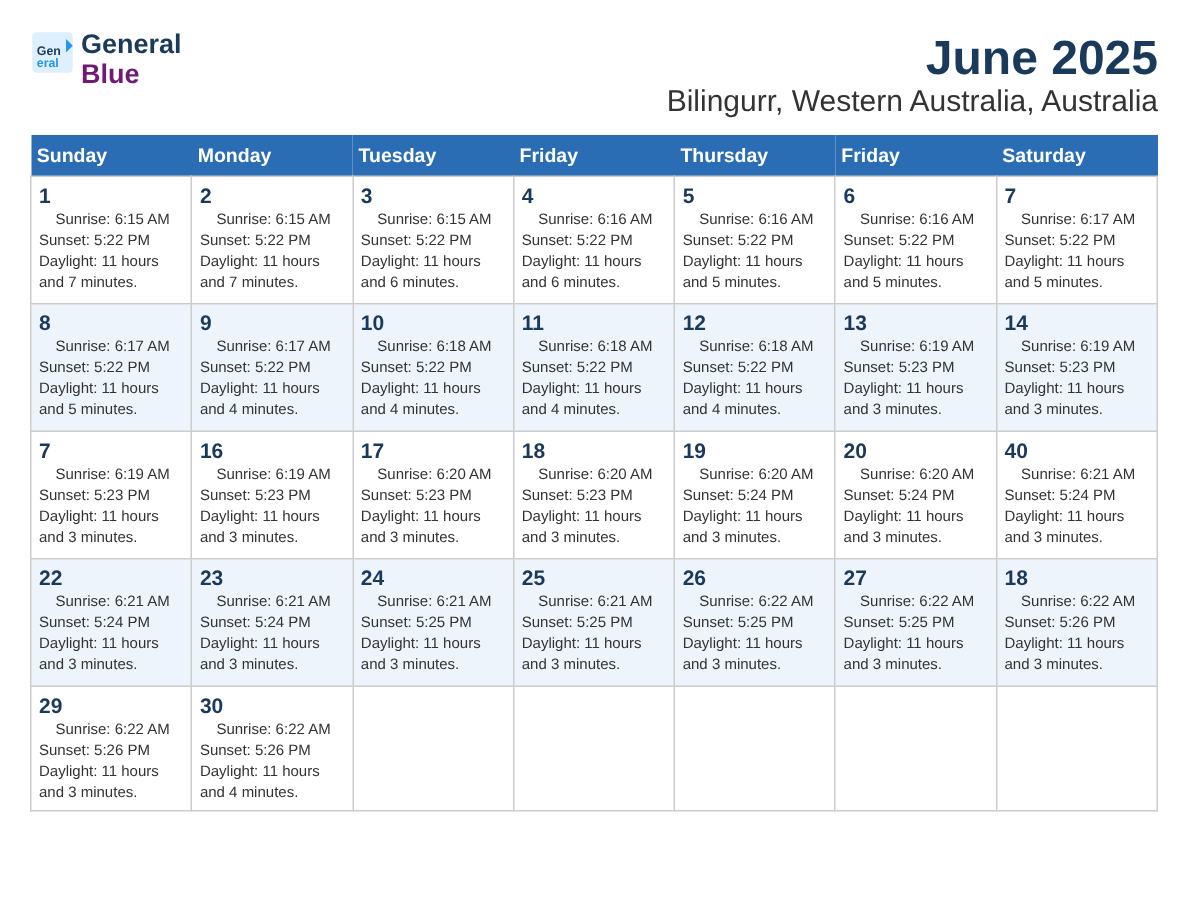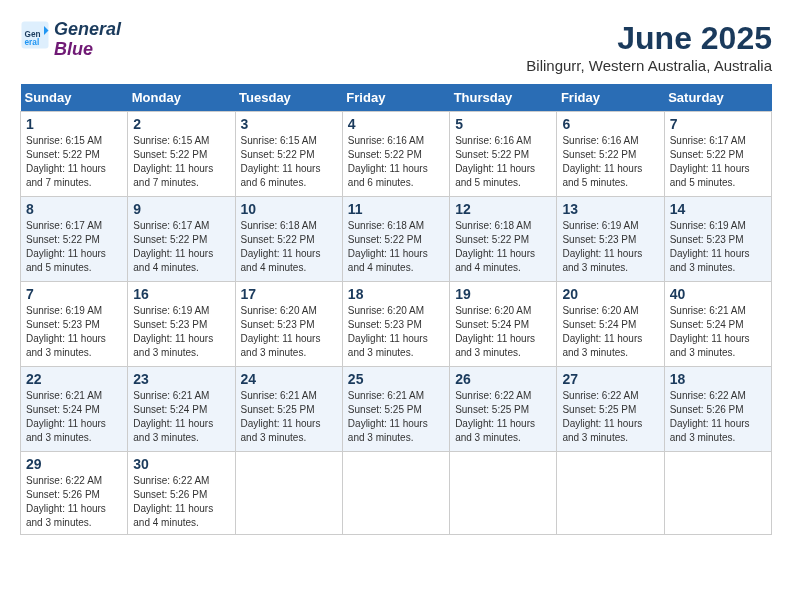--- a/index.html
+++ b/index.html
@@ -17,41 +17,40 @@
       margin-bottom: 10px;
     }
     .logo {
       display: flex;
     }
     .logo-text {
       font-size: 18px;
       font-weight: bold;
       color: #1a3a5c;
       line-height: 1.1;
-      font-style: italic;
     }
     .logo-blue {
       color: #701a75;
     }
     .logo-icon {
       width: 30px;
       height: 30px;
       margin-right: 4px;
     }
     .title-area {
       text-align: right;
       margin-left: 46px;
     }
     .month-title {
       font-size: 32px;
       font-weight: bold;
       color: #1a3a5c;
     }
     .location-title {
-      font-size: 15px;
+      font-size: 20px;
       color: #333;
     }
     .calendar {
       width: 100%;
       border-collapse: collapse;
       font-size: 11px;
     }
     .calendar th {
       background: #2a6db5;
       color: white;
@@ -76,20 +75,21 @@
       font-size: 14px;
       font-weight: bold;
       color: #1a3a5c;
       display: block;
       margin-bottom: 2px;
     }
     .day-info {
       font-size: 10px;
       color: #333;
       line-height: 1.4;
+      margin-left: 11px;
     }
     .empty-cell {
       background: #f5f5f5;
     }
     .week-row td {
       background: #fff;
     }
     .alt-row td {
       background: #eef4fb;
     }

